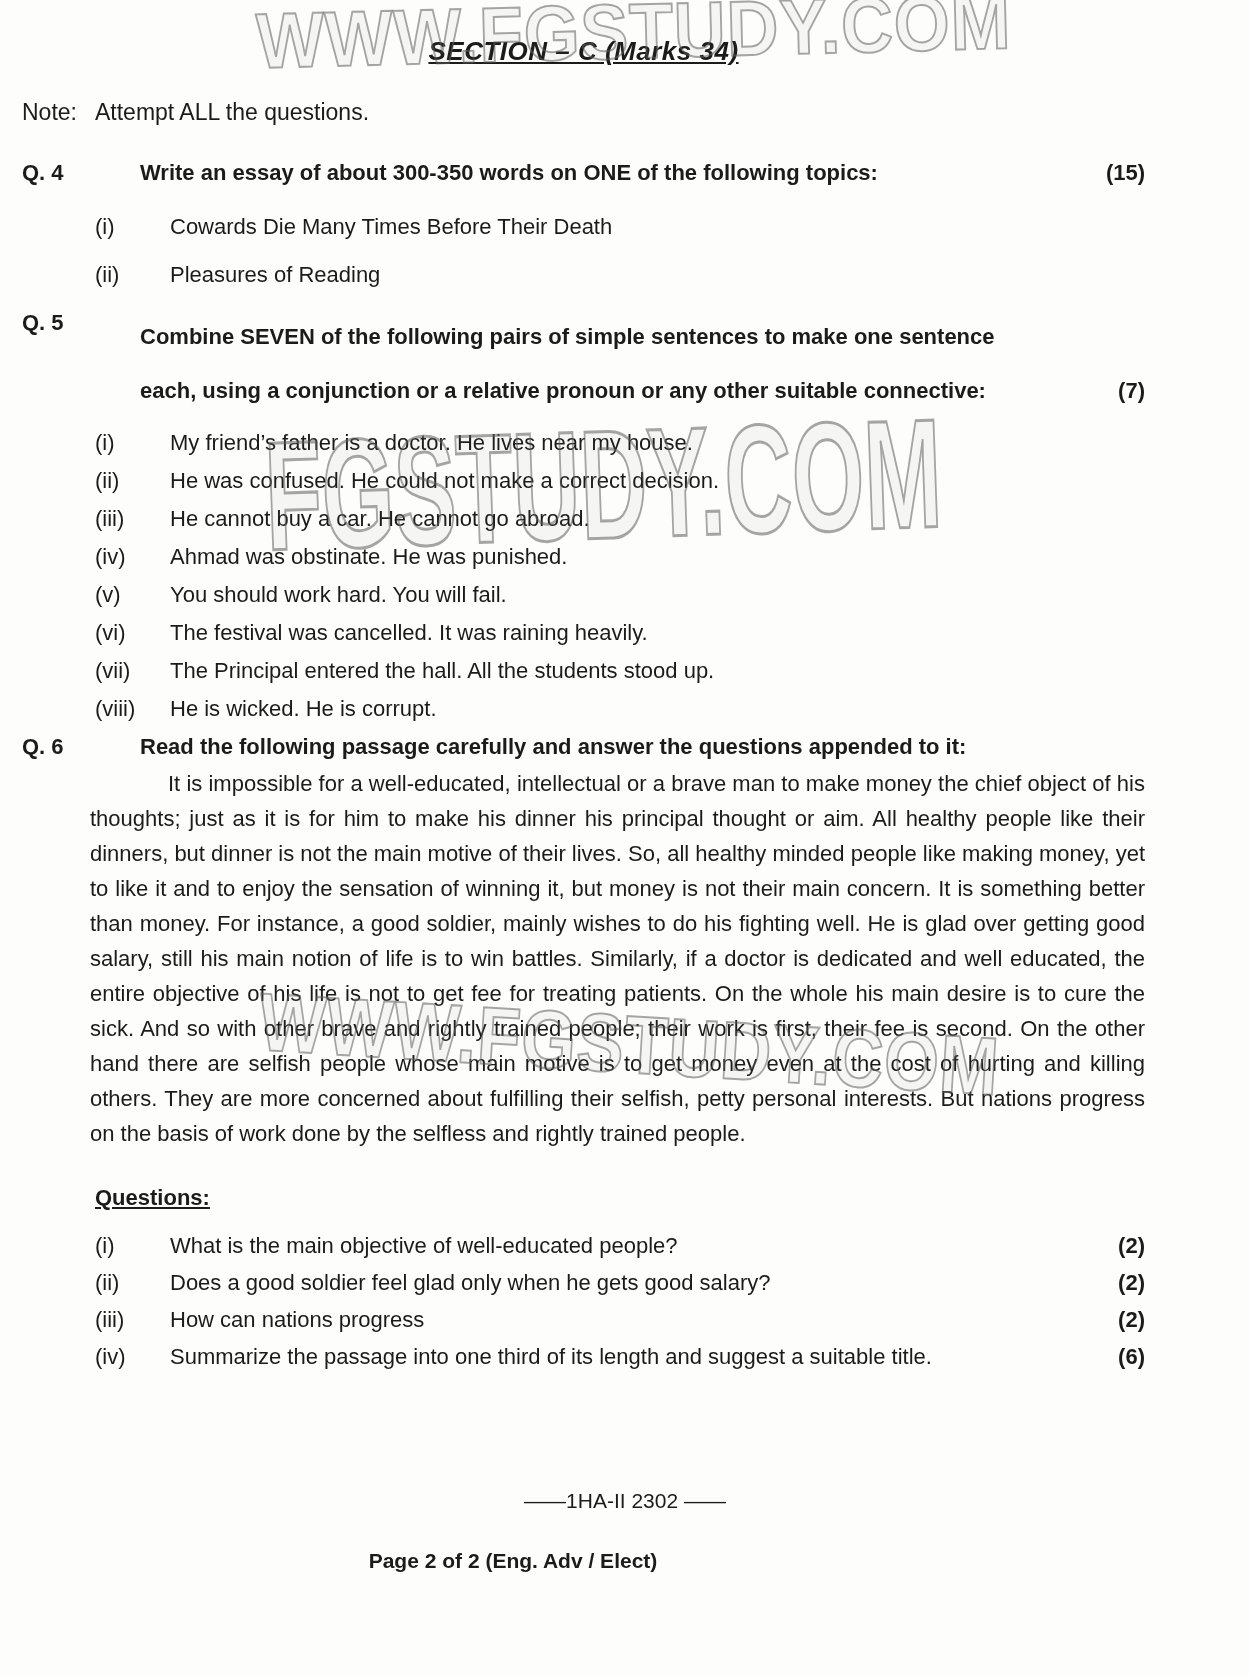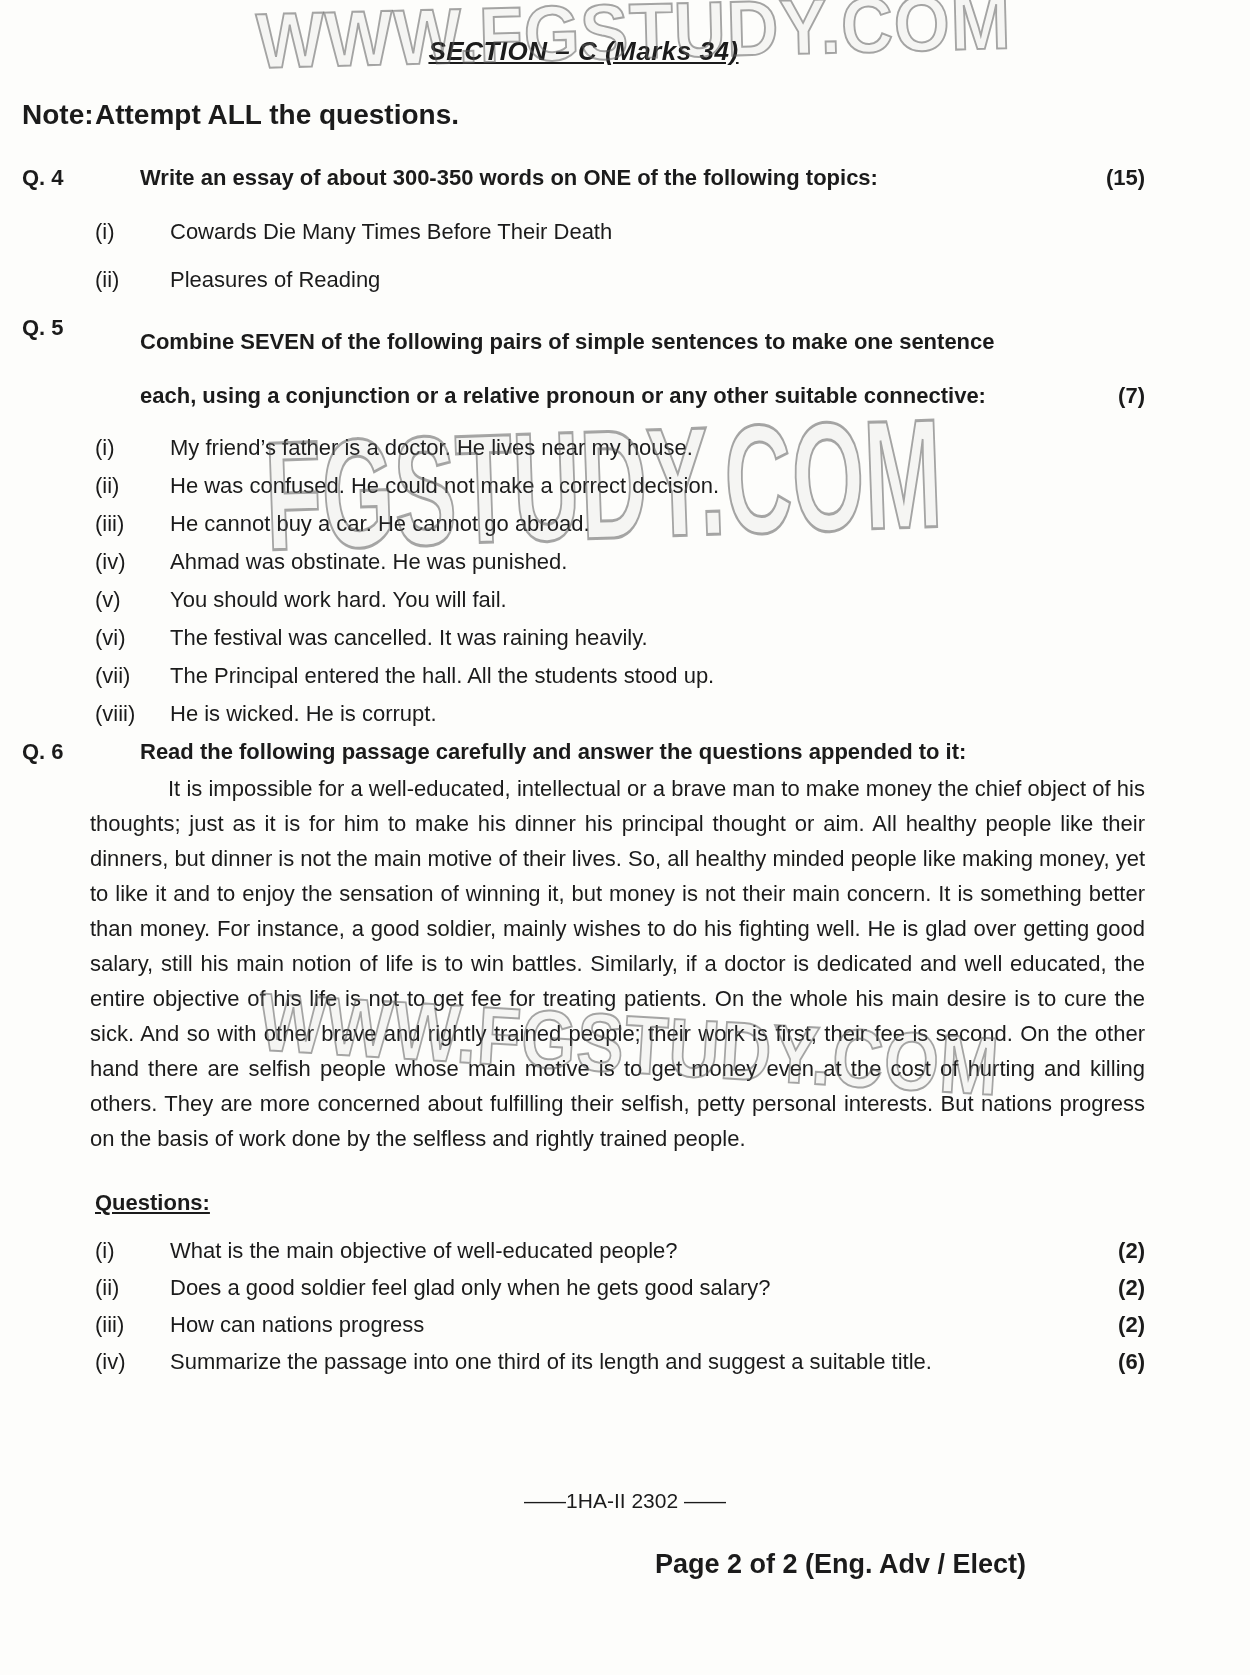--- a/index.html
+++ b/index.html
@@ -21,21 +21,21 @@
     -webkit-text-stroke:2px rgba(95,95,95,0.55);
     z-index:5;
   }
   .wm-top    { top:-4px;  left:255px; font-size:78px;  transform:rotate(-1.5deg) scaleX(0.92); transform-origin:left top; letter-spacing:1px; }
   .wm-mid    { top:408px; left:262px; font-size:155px; transform:rotate(-2deg) scaleX(0.60);  transform-origin:left top; -webkit-text-stroke-width:3px; }
   .wm-bottom { top:975px; left:262px; font-size:82px;  transform:rotate(3.5deg) scaleX(0.86); transform-origin:left top; letter-spacing:1px; }
   .section-title {
     text-align:center; font-size:26px; font-weight:bold; font-style:italic;
     text-decoration:underline; margin:6px 0 32px 0; letter-spacing:0.5px;
   }
-  .note-row { display:grid; grid-template-columns:73px 1fr; font-size:28px; font-weight:bold; margin-bottom:34px; }
+  .note-row { display:grid; grid-template-columns:73px 1fr; font-size:23px; font-weight:normal; margin-bottom:34px; }
 
   .q-row { display:grid; grid-template-columns:73px 1fr 62px; font-size:22px; align-items:start;gap:45px; }
   .q-row .num   { font-weight:bold; }
   .q-row .q-text{ font-weight:bold; padding-right:18px; }
   .q-row .marks { font-weight:bold; text-align:right; }
   .q-row.two-line .q-text { line-height:54px; max-width:980px; }
   .q-row.two-line .marks  { align-self:end; line-height:54px; }
 
   .sub-row { display:grid; grid-template-columns:75px 1fr; font-size:22px; padding-left:73px; }
   .sub-row.qa { grid-template-columns:75px 1fr 62px; }
@@ -50,21 +50,21 @@
   .passage {
     margin-left:68px; font-size:22px; line-height:35px;
     text-align:justify; text-indent:78px;
   }
   .questions-heading {
     margin:34px 0 22px 73px; font-size:22px; font-weight:bold; text-decoration:underline;
   }
   .q6-item { margin-bottom:11px; }
 
   .footer-code { position:absolute; top:1489px; left:0; width:1250px; text-align:center; font-size:21px; }
-  .footer-page { position:absolute; top:1549px; left:0; width:1026px; text-align:right; font-size:27px; font-weight:bold; }
+  .footer-page { position:absolute; top:1549px; left:0; width:1026px; text-align:center; font-size:21px; font-weight:bold; }
 </style>
 </head>
 <body>
 
 <div class="page">
 
   <div class="watermark wm-top">WWW.FGSTUDY.COM</div>
   <div class="watermark wm-mid">FGSTUDY.COM</div>
   <div class="watermark wm-bottom">WWW.FGSTUDY.COM</div>
 

